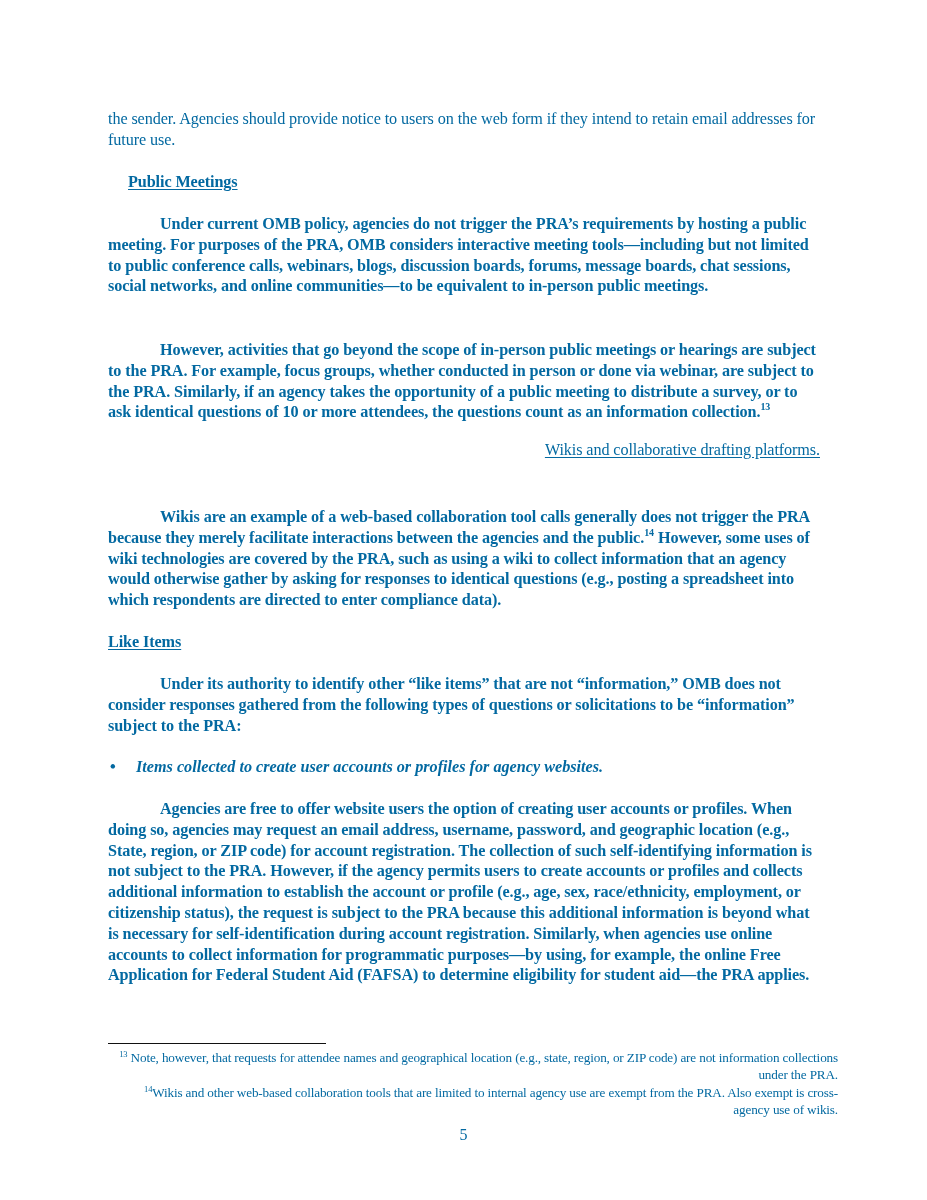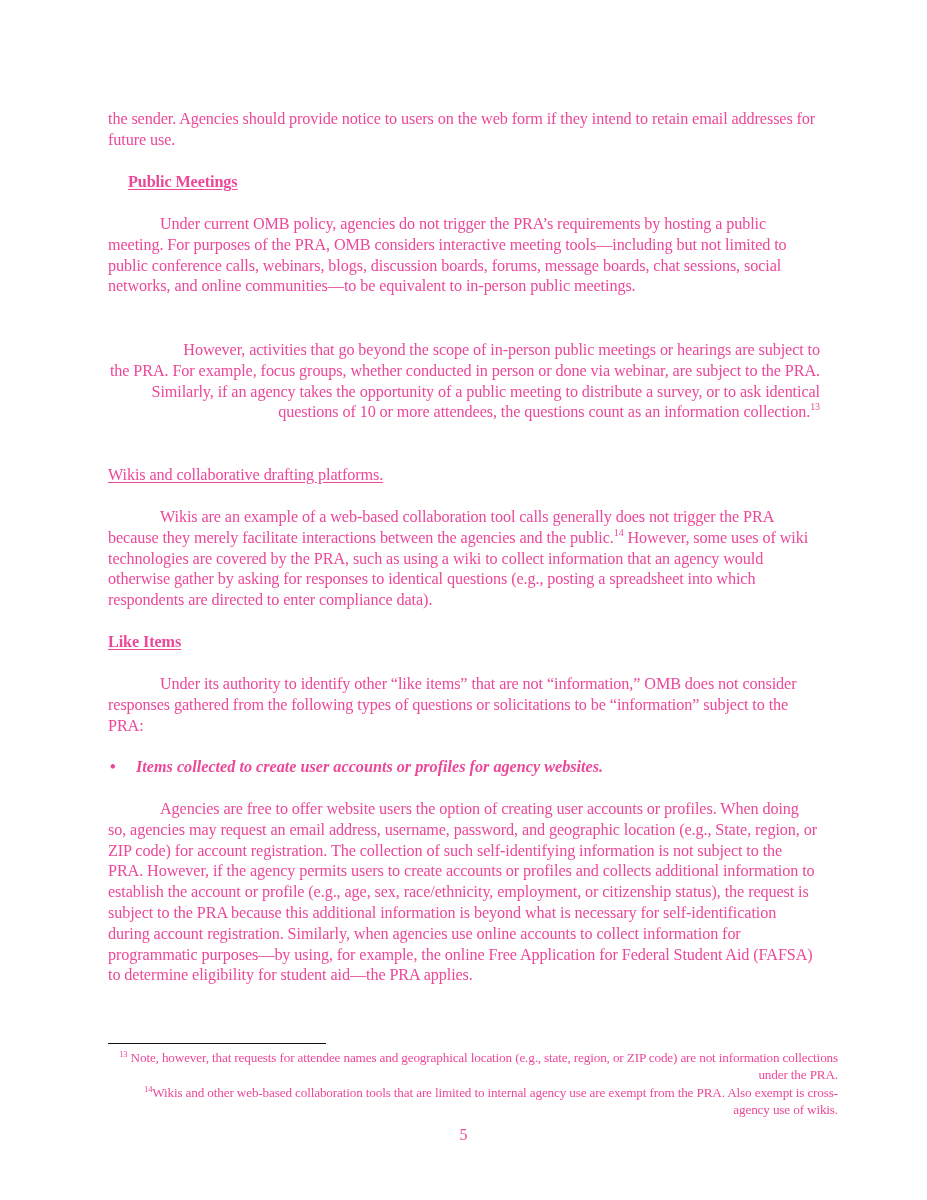--- a/index.html
+++ b/index.html
@@ -1,27 +1,27 @@
 <!DOCTYPE html>
 <html><head>
   <meta charset="utf-8">
   <style>
     html, body { margin: 0; padding: 0; background: #ffffff; }
     body { width: 927px; height: 1200px; position: relative; overflow: hidden; }
     .page {
       position: absolute; left: 0; top: 0; width: 927px; height: 868px;
       font-family: "Liberation Serif", "DejaVu Serif", serif;
-      color: #ec4899;
+      color: #0369a1;
     }
     .p {
       position: absolute; left: 108px; width: 712px;
       font-size: 16.2px; line-height: 20.8px; margin: 0;
       letter-spacing: -0.1px;
     }
-    .indent { text-indent: 52px; }
+    .indent { text-indent: 52px; font-weight: bold; }
     .h-bold { font-weight: bold; text-decoration: underline; text-underline-offset: 2px; }
     .h-plain { text-decoration: underline; text-underline-offset: 2px; }
     sup { font-size: 10px; line-height: 0; vertical-align: 7px; }
     .bullet-row { position: absolute; left: 108px; width: 712px; font-size: 16.2px; line-height: 20.8px; font-weight: bold; }
     .bullet-dot { position: absolute; left: 2px; top: 0; }
     .bullet-text { position: absolute; left: 28px; white-space: nowrap; font-style: italic; }
     .rule { position: absolute; left: 108px; top: 1043px; width: 218px; height: 0; border-top: 1.3px solid #111111; }
     .fn { position: absolute; left: 108px; width: 730px; font-size: 13.2px; line-height: 16.8px; margin: 0; letter-spacing: -0.15px; text-align: right; }
     .fn sup { font-size: 8.5px; vertical-align: 5px; }
     .pagenum { position: absolute; left: 0; width: 927px; top: 1126px; text-align: center; font-size: 16px; }
@@ -30,25 +30,25 @@
 <body>
 
 <div class="page">
 
   <p class="p" style="top:109px;">the sender.  Agencies should provide notice to users on the web form if they intend to retain email addresses for future use.</p>
 
   <p class="p h-bold" style="top:172px;margin-left:20px;">Public Meetings</p>
 
   <p class="p indent" style="top:214px;">Under current OMB policy, agencies do not trigger the PRA’s requirements by hosting a public meeting. For purposes of the PRA, OMB considers interactive meeting tools—including but not limited to public conference calls, webinars, blogs, discussion boards, forums, message boards, chat sessions, social networks, and online communities—to be equivalent to in-person public meetings.</p>
 
-  <p class="p indent" style="top:340px;text-align:right;">
+  <p class="p indent" style="top:340px;">
     <span>However, activities that go beyond the scope of in-person public meetings or hearings are subject to the PRA.  For example, focus groups, whether conducted in person or done via webinar, are subject to the PRA.  Similarly, if an agency takes the opportunity of a public meeting to distribute a survey, or to ask identical questions of 10 or more attendees, the questions count as an information collection.</span><sup>13</sup>
   </p>
 
-  <p class="p h-plain" style="top:465px;">Wikis and collaborative drafting platforms.</p>
+  <p class="p h-plain" style="top:440px;text-align:right;">Wikis and collaborative drafting platforms.</p>
 
   <p class="p indent" style="top:507px;">
     <span>Wikis are an example of a web-based collaboration tool calls generally does not trigger the PRA because they merely facilitate interactions between the agencies and the public.</span><sup>14</sup>
     <span>However, some uses of wiki technologies are covered by the PRA, such as using a wiki to collect information that an agency would otherwise gather by asking for responses to identical questions (e.g., posting a spreadsheet into which respondents are directed to enter compliance data).</span>
   </p>
 
   <p class="p indent" style="top:674px;">Under its authority to identify other “like items” that are not “information,” OMB does not consider responses gathered from the following types of questions or solicitations to be “information” subject to the PRA:</p>
 
   <p class="p h-bold" style="top:632px;">Like Items</p>
 

